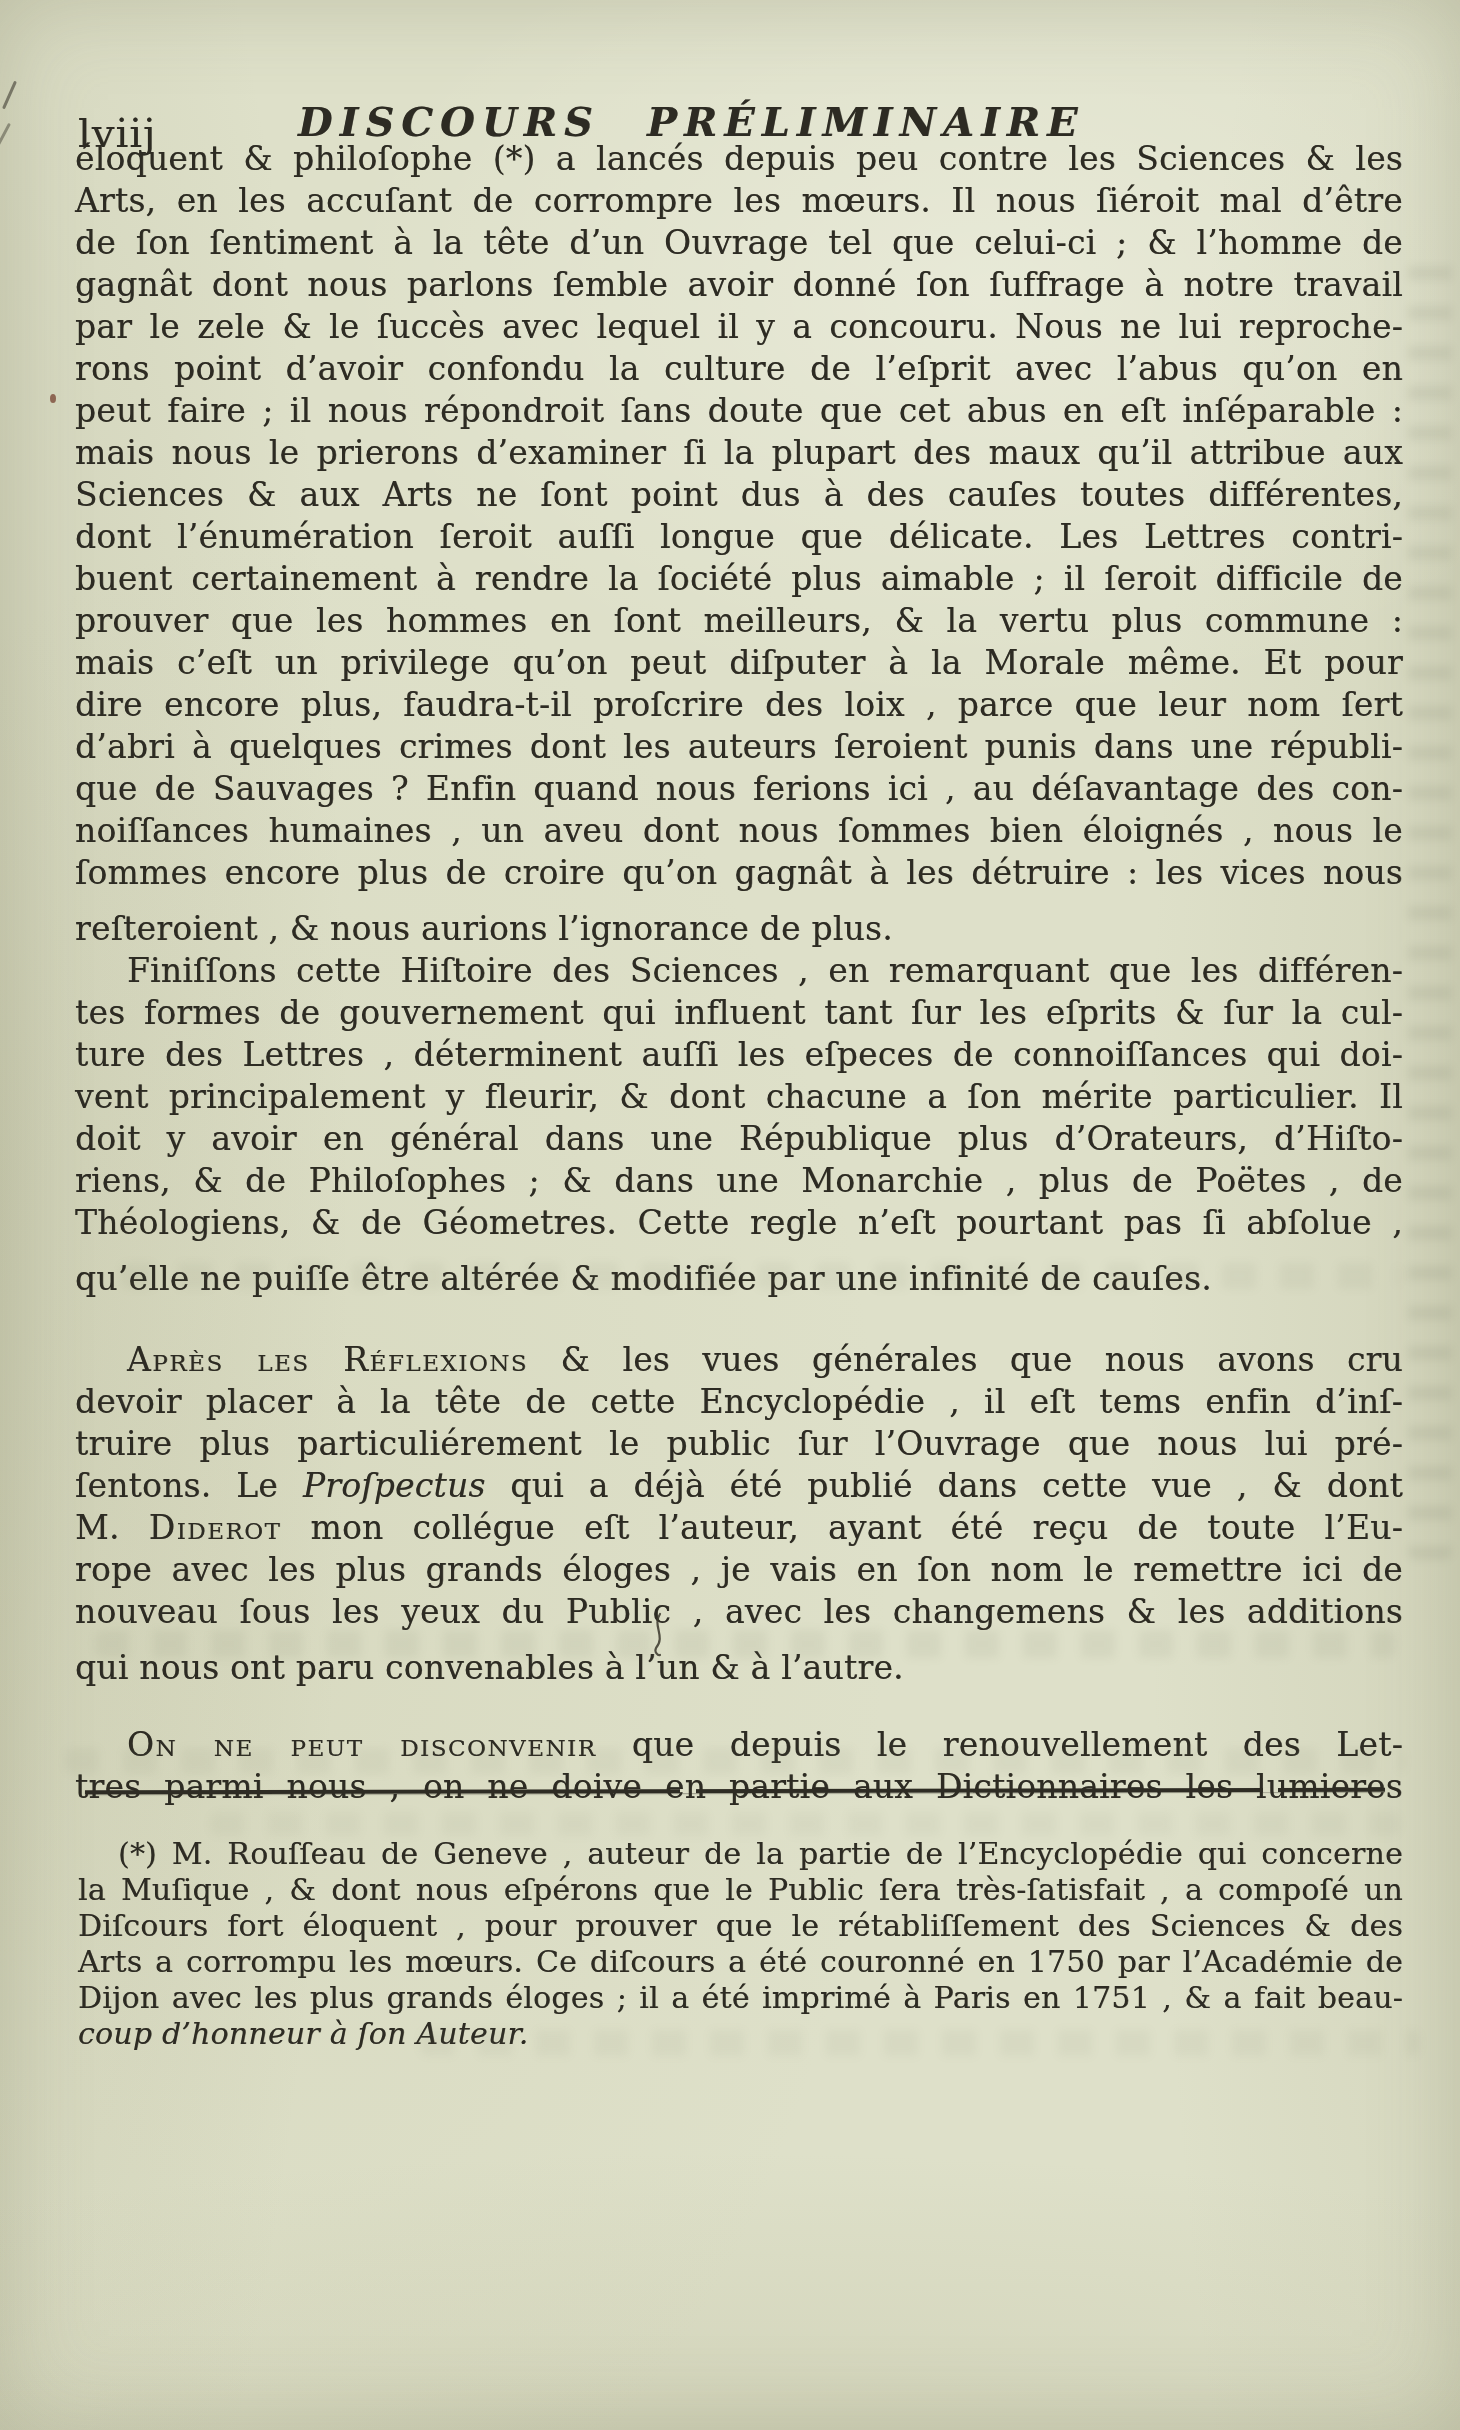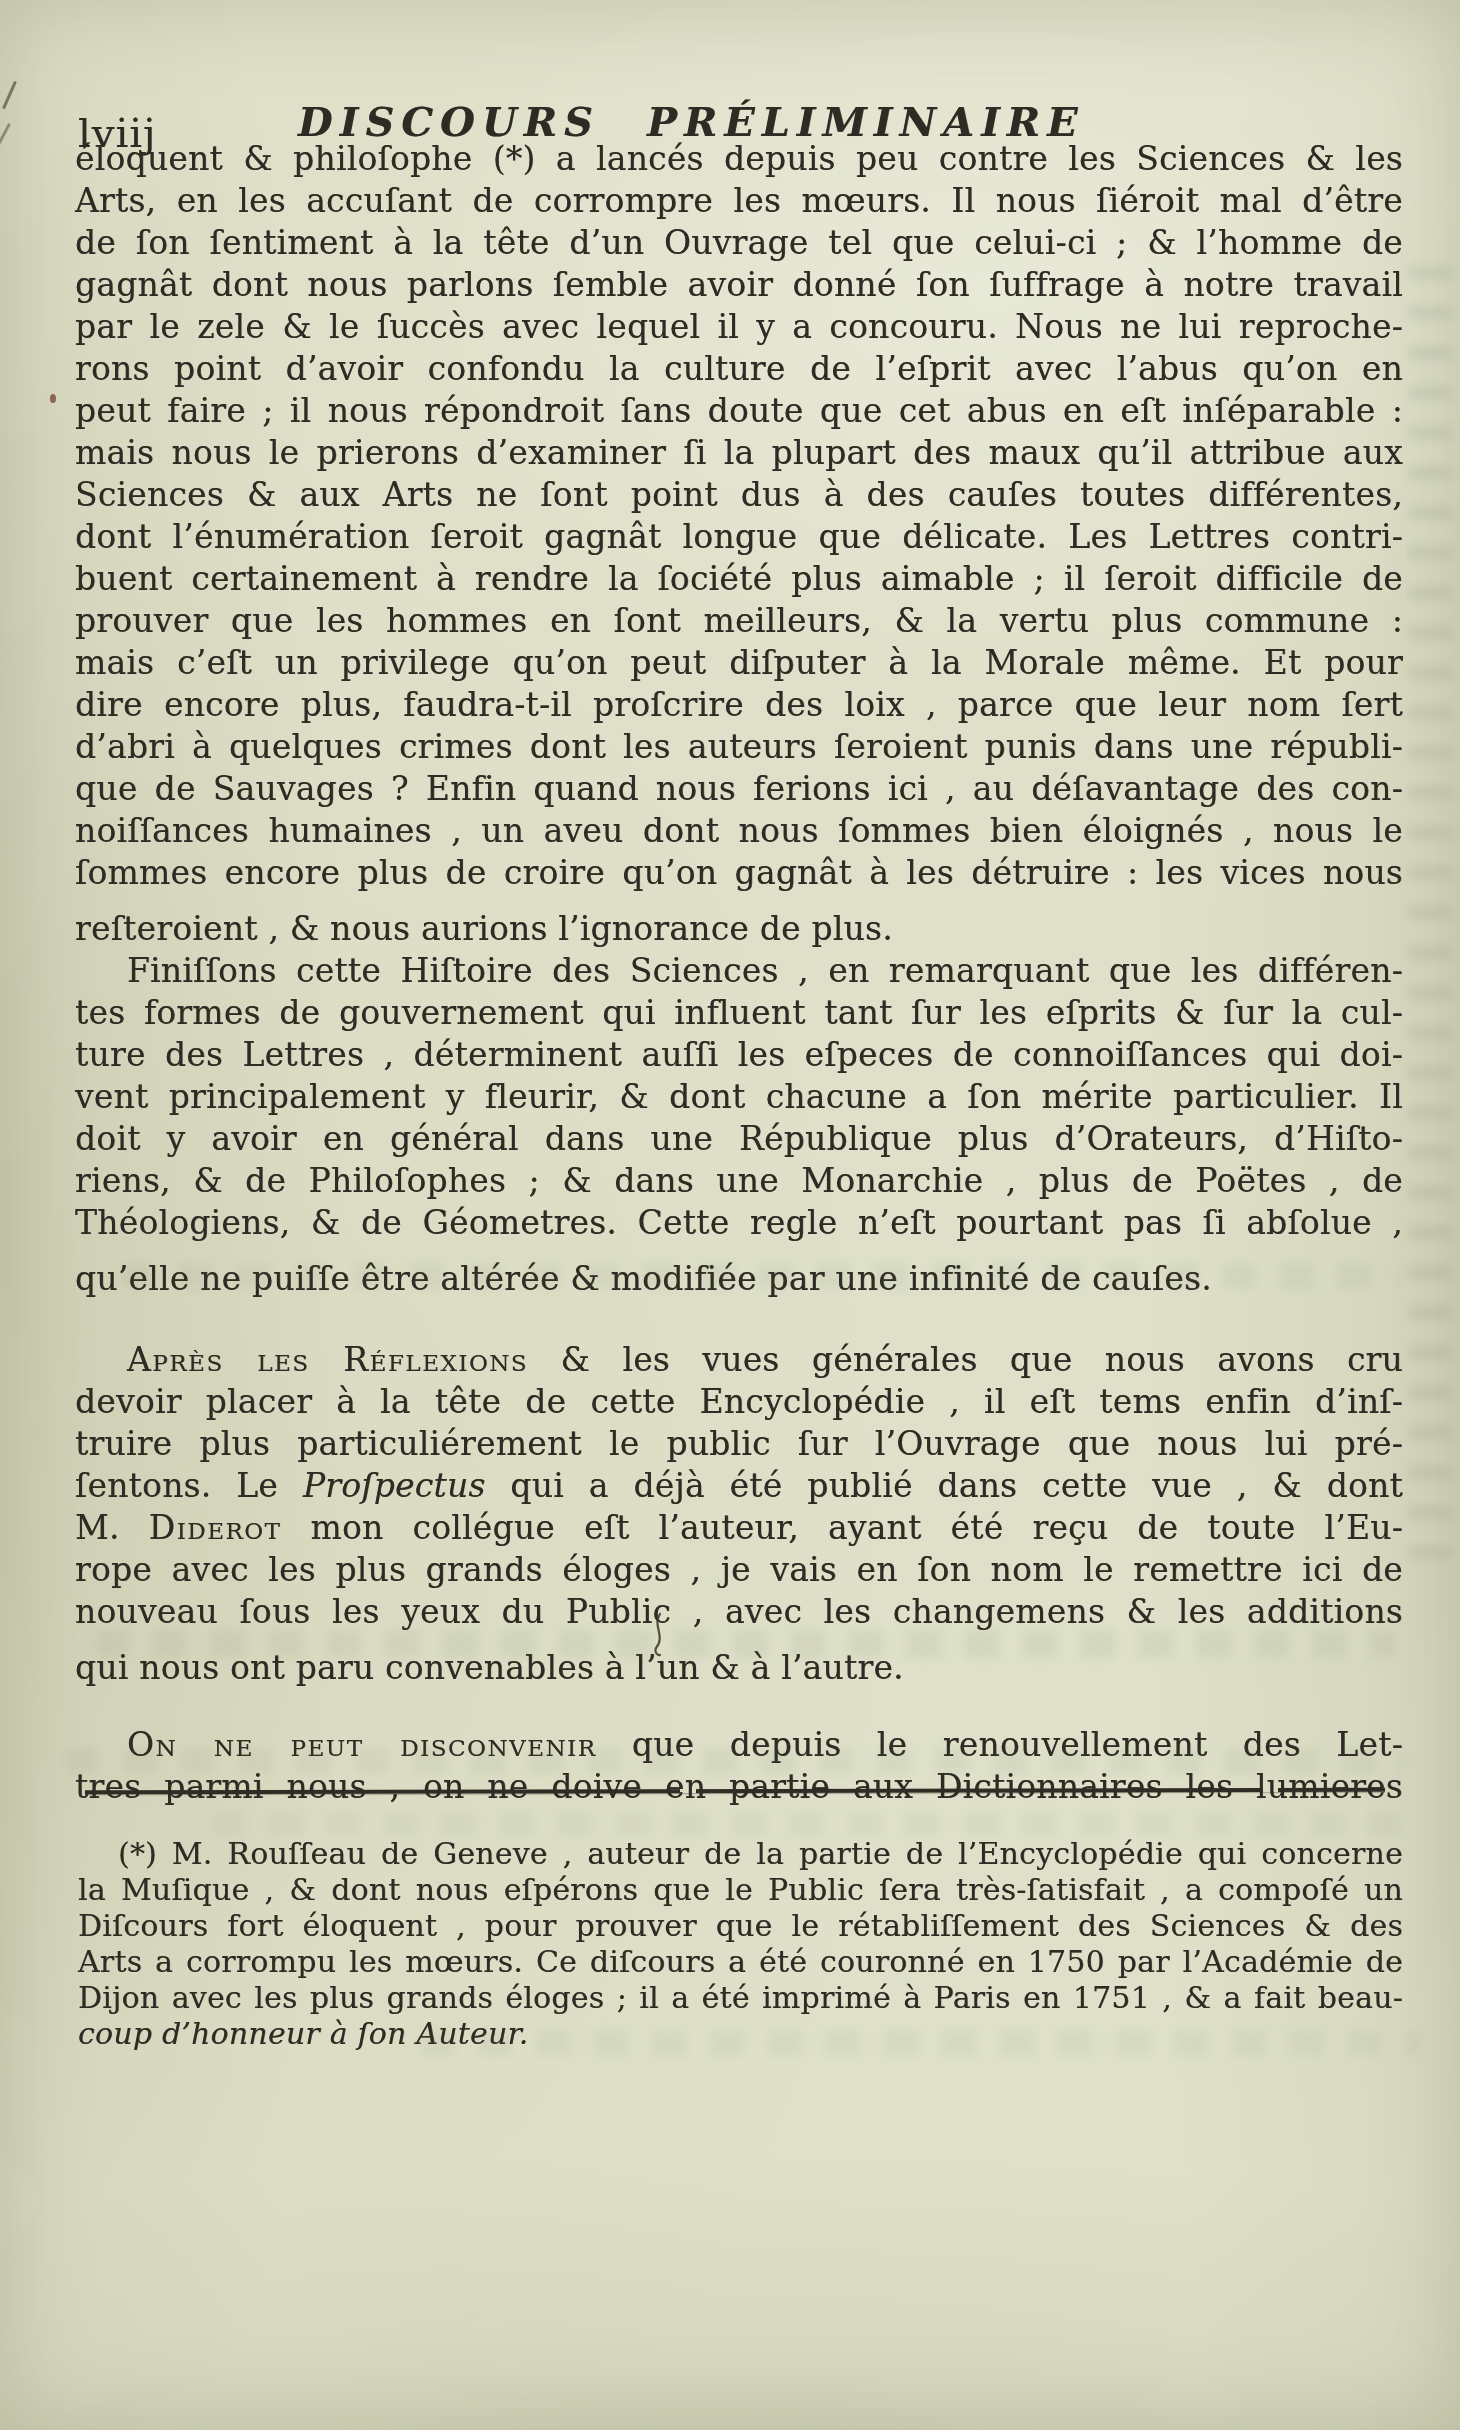--- a/index.html
+++ b/index.html
@@ -95,21 +95,21 @@
     <div>
       <div class="line">éloquent &amp; philoſophe (*) a lancés depuis peu contre les Sciences &amp; les</div>
       <div class="line">Arts, en les accuſant de corrompre les mœurs. Il nous ſiéroit mal d’être</div>
       <div class="line">de ſon ſentiment à la tête d’un Ouvrage tel que celui-ci ; &amp; l’homme de</div>
       <div class="line">gagnât dont nous parlons ſemble avoir donné ſon ſuffrage à notre travail</div>
       <div class="line">par le zele &amp; le ſuccès avec lequel il y a concouru. Nous ne lui reproche-</div>
       <div class="line">rons point d’avoir confondu la culture de l’eſprit avec l’abus qu’on en</div>
       <div class="line">peut faire ; il nous répondroit ſans doute que cet abus en eſt inſéparable :</div>
       <div class="line">mais nous le prierons d’examiner ſi la plupart des maux qu’il attribue aux</div>
       <div class="line">Sciences &amp; aux Arts ne ſont point dus à des cauſes toutes différentes,</div>
-      <div class="line">dont l’énumération ſeroit gagnât longue que délicate. Les Lettres contri-</div>
+      <div class="line">dont l’énumération ſeroit auſſi longue que délicate. Les Lettres contri-</div>
       <div class="line">buent certainement à rendre la ſociété plus aimable ; il ſeroit difficile de</div>
       <div class="line">prouver que les hommes en ſont meilleurs, &amp; la vertu plus commune :</div>
       <div class="line">mais c’eſt un privilege qu’on peut diſputer à la Morale même. Et pour</div>
       <div class="line">dire encore plus, faudra-t-il proſcrire des loix , parce que leur nom ſert</div>
       <div class="line">d’abri à quelques crimes dont les auteurs ſeroient punis dans une républi-</div>
       <div class="line">que de Sauvages ? Enfin quand nous ferions ici , au déſavantage des con-</div>
       <div class="line">noiſſances humaines , un aveu dont nous ſommes bien éloignés , nous le</div>
       <div class="line">ſommes encore plus de croire qu’on gagnât à les détruire : les vices nous</div>
       <div class="line flush">reſteroient , &amp; nous aurions l’ignorance de plus.</div>
     </div>

